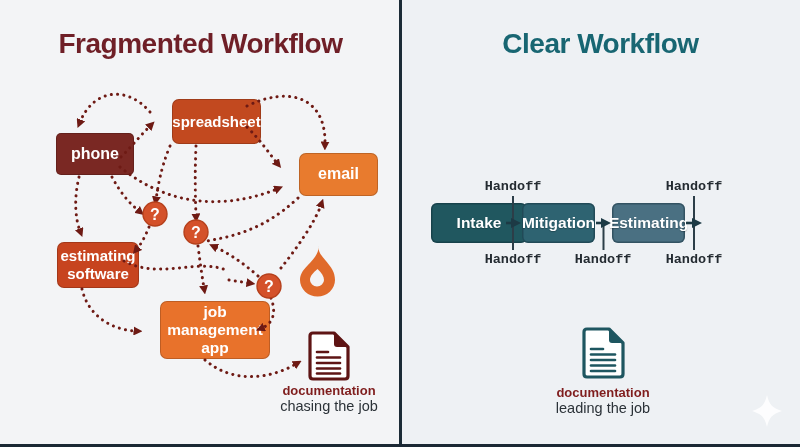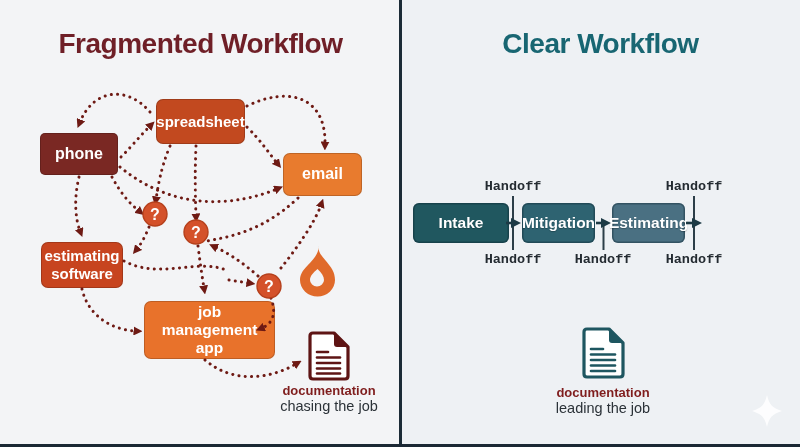--- a/index.html
+++ b/index.html
@@ -10,31 +10,31 @@
   .panel.left  { left:0; width:401px; background:#f3f4f6; }
   .panel.right { left:401px; width:399px; background:#eef1f4; }
   .divider { position:absolute; top:0; left:399px; width:3px; height:447px; background:#1b2b36; z-index:5; }
   .bottombar { position:absolute; left:0; bottom:0; width:800px; height:3px; background:#1b2834; z-index:6; }
 
   .title { position:absolute; top:28px; width:100%; text-align:center;
            font-size:28px; font-weight:700; letter-spacing:-0.5px; }
 
   .node { position:absolute; display:flex; align-items:center; justify-content:center;
           color:#fff; font-weight:600; text-align:center; line-height:1.18;
-          border-radius:7px; z-index:2; box-shadow:inset 0 0 0 1px rgba(0,0,0,.18); }
+          border-radius:7px; z-index:2; box-shadow:inset 0 0 0 1px rgba(0,0,0,.18);margin-left:16px; }
   .node.phone       { left:40px;  top:133px; width:78px;  height:42px; font-size:16px; border-radius:5px; }
   .node.spreadsheet { left:156px; top:99px;  width:89px;  height:45px; font-size:15px; }
   .node.email       { left:283px; top:153px; width:79px;  height:43px; font-size:16px; }
   .node.estimating  { left:41px;  top:242px; width:82px;  height:46px; font-size:15px; padding:2px 6px; }
-  .node.jobapp      { left:144px; top:301px; width:131px; height:58px; font-size:15.5px; padding:2px 14px; }
+  .node.jobapp      { left:144px; top:301px; width:110px; height:58px; font-size:15.5px; padding:2px 14px; }
 
   .step { position:absolute; top:203px; height:40px; display:flex; align-items:center; justify-content:center;
           color:#fff; font-weight:700; font-size:15.5px; border-radius:6px; z-index:2;
           box-shadow:inset 0 0 0 1.5px rgba(10,30,40,.35); text-shadow:0 1px 1px rgba(0,0,0,.25); }
-  .step.s0 { left:413px; width:96px; }
+  .step.s0 { left:431px; width:96px; }
   .step.s1 { left:522px; width:73px; }
   .step.s2 { left:612px; width:73px; }
   .step.s3 { left:703px; width:74px; }
 
   .handoff { position:absolute; transform:translateX(-50%); font-size:13.5px; font-weight:700;
              color:#242b31; z-index:2; white-space:nowrap;font-family:Liberation Mono, monospace; }
 
   .doclabel { position:absolute; transform:translateX(-50%); text-align:center; z-index:2; white-space:nowrap; }
   .doclabel .b { font-size:13px; font-weight:700; color:#7f1d1d; }
   .doclabel .r { font-size:14.5px; font-weight:400; color:#2b3238; }

